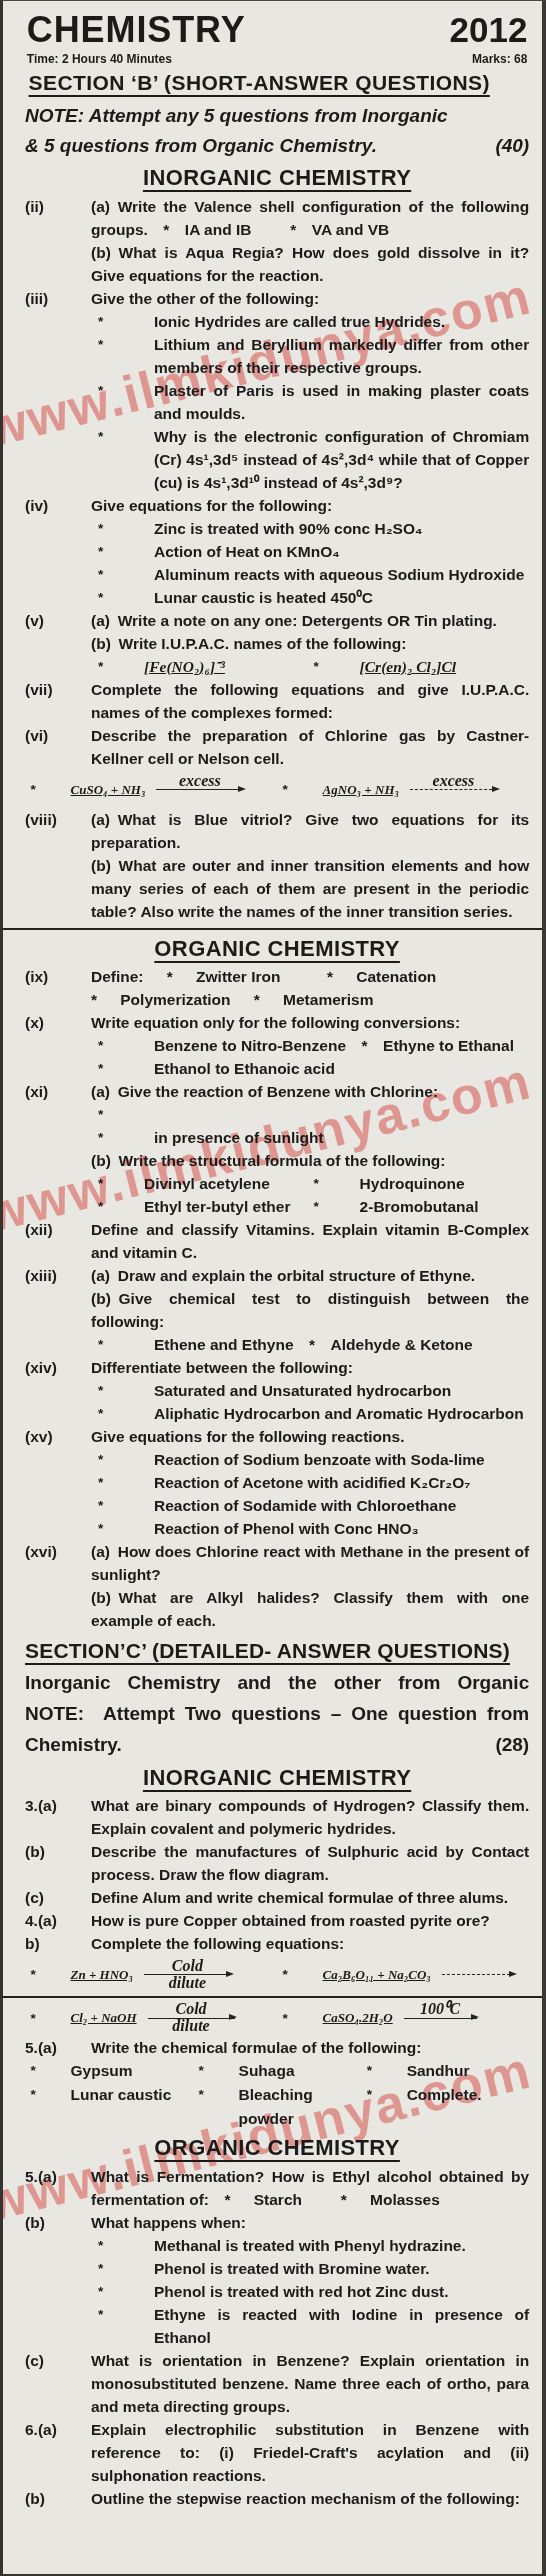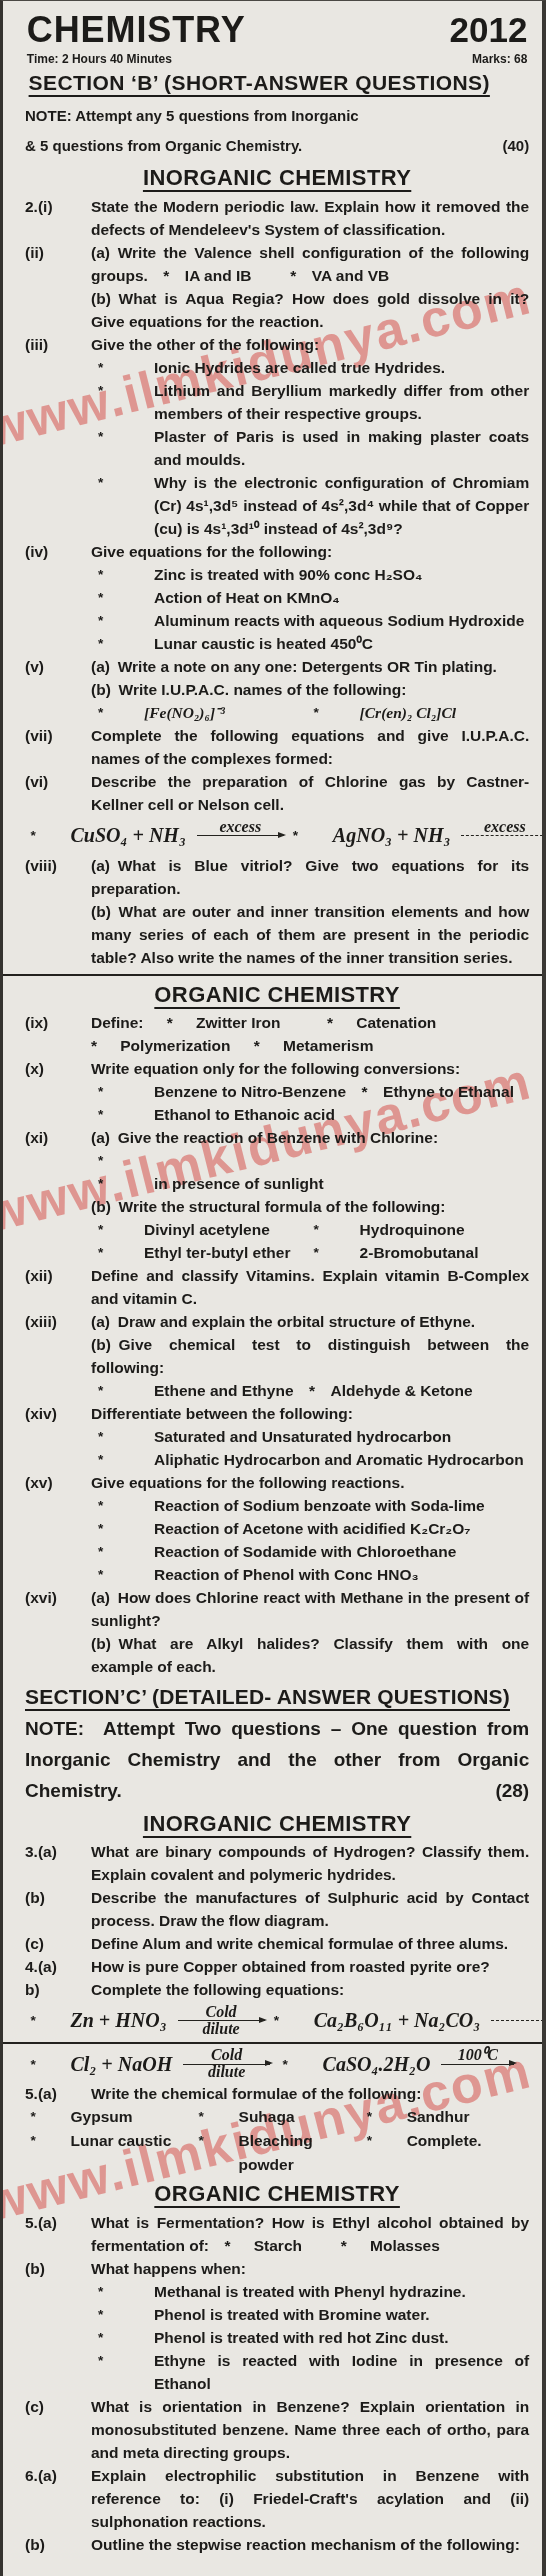--- a/index.html
+++ b/index.html
@@ -19,21 +19,21 @@
   }
   #content{position:relative;z-index:2;padding:7.3px 12.8px 22px 22px;}
 
   
   .title-row{display:flex;justify-content:space-between;align-items:flex-start;padding:1.8px 1.8px 0 1.8px;}
   .doc-title{font-size:36px;font-weight:800;letter-spacing:0.9px;line-height:40px;}
   .doc-year{font-size:35px;font-weight:800;line-height:40px;}
   .meta-row{display:flex;justify-content:space-between;font-size:12px;font-weight:700;margin-top:1.8px;padding:0 1.8px;}
   .secb{font-size:21px;font-weight:700;letter-spacing:0.4px;margin:5.5px 0 5.5px 3.6px;
         text-decoration:underline;text-underline-offset:4.6px;text-decoration-thickness:1.8px;}
-  .noteb{font-size:15px;font-weight:800;line-height:30px;margin:1.8px 0 0 0;}
+  .noteb{font-size:19px;font-weight:800;line-height:30px;margin:1.8px 0 0 0;font-style:italic;}
   .noteb .last{display:flex;justify-content:space-between;}
 
   
   .hc{text-align:center;font-size:22px;font-weight:800;margin:4.6px 0 3.6px 0;letter-spacing:0.4px;}
   .hc span{text-decoration:underline;text-underline-offset:4.6px;text-decoration-thickness:2.3px;}
   .sec{font-size:21px;font-weight:800;margin:7.3px 0 3.6px 0;letter-spacing:0.2px;
        text-decoration:underline;text-underline-offset:4.6px;text-decoration-thickness:1.8px;}
   .note{font-size:19px;font-weight:800;line-height:31px;}
   .note .ln{text-align:justify;text-align-last:justify;}
   .note .last{display:flex;justify-content:space-between;text-align:left;}
@@ -44,27 +44,27 @@
   .q-text{flex:1;text-align:justify;}
   .b-row{display:flex;font-size:15.5px;font-weight:600;line-height:23px;padding-left:73px;}
   .b-star{flex:0 0 56px;font-size:13.7px;}
   .b-text{flex:1;text-align:justify;}
   .b2-row{display:flex;font-size:15.5px;font-weight:600;line-height:23px;padding-left:73px;}
   .b2-row .cell{flex:1;display:flex;}
   .b2-row .cell .b-star{flex:0 0 46px;}
   .b3-row{display:flex;font-size:15.5px;font-weight:600;line-height:24px;}
   .b3-row .cell{flex:1;display:flex;}
   .b3-row .cell .b-star{flex:0 0 40px;padding-left:5.5px;}
-  .chem{font-family:"Liberation Serif",serif;font-style:italic;font-weight:700;}
+  .chem{font-family:"Liberation Serif",serif;font-style:italic;font-weight:700;text-decoration:underline;}
 
   
   .eq-row{display:flex;align-items:center;margin:4.6px 0 2.7px 0;}
   .eq-item{flex:1;display:flex;align-items:center;}
   .eq-item .b-star{flex:0 0 40px;padding-left:5.5px;font-size:13.7px;font-weight:600;}
-  .eq-f{font-size:20px;margin-right:7.3px;white-space:nowrap;}
+  .eq-f{font-size:13px;margin-right:7.3px;white-space:nowrap;}
   .rx{display:inline-flex;flex-direction:column;align-items:center;margin:0 3.6px;}
   .rx-top,.rx-bot{font-family:"Liberation Serif",serif;font-style:italic;font-weight:700;
                   font-size:16px;line-height:12.8px;min-height:12.8px;}
   .rx-line{width:87px;height:0;border-bottom:1.8px solid #24231f;position:relative;margin:1.8px 0;}
   .rx-line.dashed{border-bottom-style:dashed;}
   .rx-line::after{content:'';position:absolute;right:-2.7px;top:-3.6px;
                   border-left:8.2px solid #24231f;border-top:3.6px solid transparent;border-bottom:3.6px solid transparent;}
   .rx-line.short{width:73px;}
 
   .hrline{border:0;border-top:2.3px solid #23221e;margin:5.5px -12.8px 5.5px -22px;}
@@ -92,24 +92,20 @@
     <div class="noteb">
       <div>NOTE: Attempt any 5 questions from Inorganic</div>
       <div class="last">
         <span>&amp; 5 questions from Organic Chemistry.</span>
         <span>(40)</span>
       </div>
     </div>
     <div id="blocks">
         <div class="hc"><span>INORGANIC CHEMISTRY</span></div>
         <div class="q-row">
-          <div class="q-num">2.(i)</div>
-          <div class="q-text">State the Modern periodic law. Explain how it removed the defects of Mendeleev's System of classification.</div>
-        </div>
-        <div class="q-row">
           <div class="q-num">(ii)</div>
           <div class="q-text">(a) Write the Valence shell configuration of the following groups.  *  IA and IB   *  VA and VB</div>
         </div>
         <div class="q-row">
           <div class="q-num">&nbsp;</div>
           <div class="q-text">(b) What is Aqua Regia? How does gold dissolve in it? Give equations for the reaction.</div>
         </div>
         <div class="q-row">
           <div class="q-num">(iii)</div>
           <div class="q-text">Give the other of the following:</div>
@@ -312,22 +308,22 @@
         <div class="q-row">
           <div class="q-num">(xvi)</div>
           <div class="q-text">(a) How does Chlorine react with Methane in the present of sunlight?</div>
         </div>
         <div class="q-row">
           <div class="q-num">&nbsp;</div>
           <div class="q-text">(b) What are Alkyl halides? Classify them with one example of each.</div>
         </div>
         <div class="sec">SECTION’C’ (DETAILED- ANSWER QUESTIONS)</div>
         <div class="note">
+          <div class="ln">Inorganic Chemistry and the other from Organic</div>
           <div class="ln">NOTE: Attempt Two questions – One question from</div>
-          <div class="ln">Inorganic Chemistry and the other from Organic</div>
           <div class="last">
             <span>Chemistry.</span>
             <span>(28)</span>
           </div>
         </div>
         <div class="hc"><span>INORGANIC CHEMISTRY</span></div>
         <div class="q-row">
           <div class="q-num">3.(a)</div>
           <div class="q-text">What are binary compounds of Hydrogen? Classify them. Explain covalent and polymeric hydrides.</div>
         </div>

